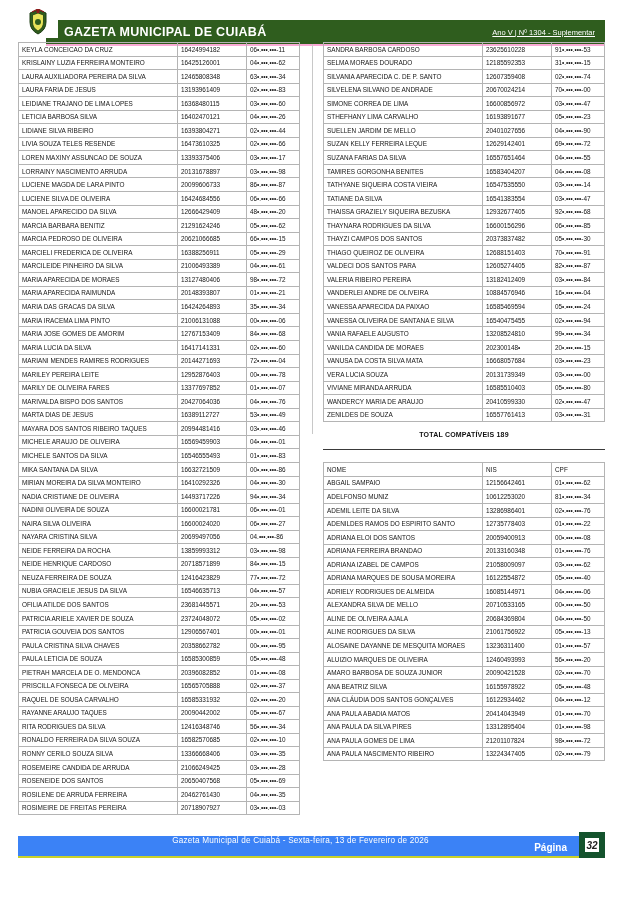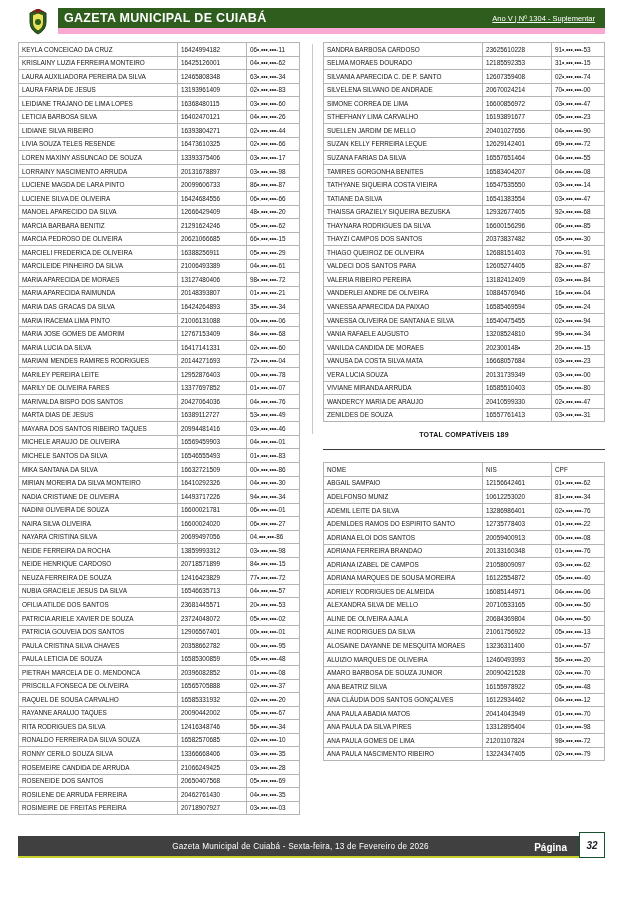--- a/index.html
+++ b/index.html
@@ -20,25 +20,25 @@
   .masthead {
     position: absolute;
     left: 18px;
     top: 8px;
     width: 587px;
     height: 28px;
   }
   .masthead-bar {
     position: absolute;
     left: 28px;
-    top: 0;
+    top: 12px;
     right: 0;
     height: 26px;
     background: #2f5d1e;
-    border-bottom: 6px solid #f9a8d4;
+    border-bottom: 2px solid #f9a8d4;
     display: flex;
     align-items: center;
     justify-content: space-between;
     padding: 0 10px 0 18px;
     box-sizing: border-box;
   }
   .masthead-title {
     color: #ffffff;
     font-size: 12.5px;
     font-weight: bold;
@@ -130,24 +130,23 @@
     top: 836px;
     width: 587px;
     height: 24px;
   }
   .footer-bar {
     position: absolute;
     left: 0;
     top: 0;
     right: 22px;
     height: 22px;
-    background: #404040;
+    background: #3b82f6;
     border-bottom: 2px solid #c9d12a;
     display: flex;
-    align-items: center;
     justify-content: center;
     box-sizing: border-box;
   }
   .footer-text {
     color: #ffffff;
     font-size: 8.2px;
     letter-spacing: 0.2px;
   }
   .footer-pagelabel {
     position: absolute;
@@ -157,21 +156,21 @@
     font-size: 10px;
     font-weight: bold;
   }
   .page-box {
     position: absolute;
     right: 0;
     top: -4px;
     width: 26px;
     height: 26px;
     background: #ffffff;
-    border: 1px solid #14532d;
+    border: 6px solid #14532d;
     display: flex;
     align-items: center;
     justify-content: center;
     font-size: 10px;
     font-style: italic;
     font-weight: bold;
     color: #222;
     box-sizing: border-box;
   }
 </style>

